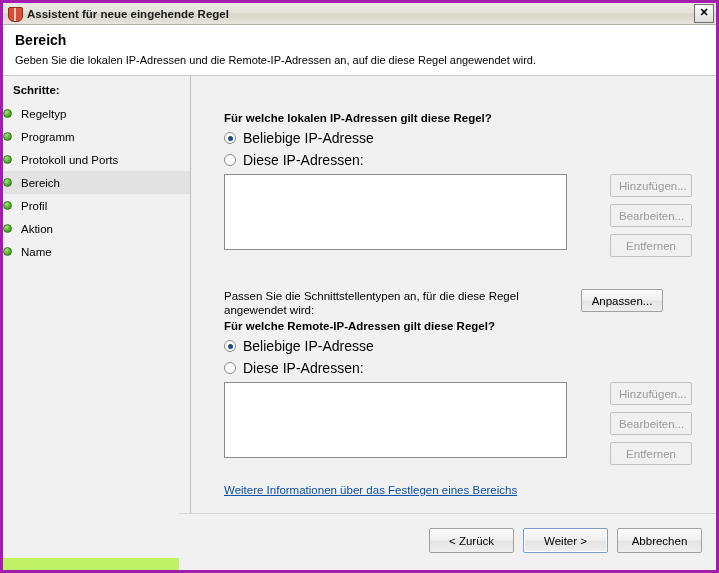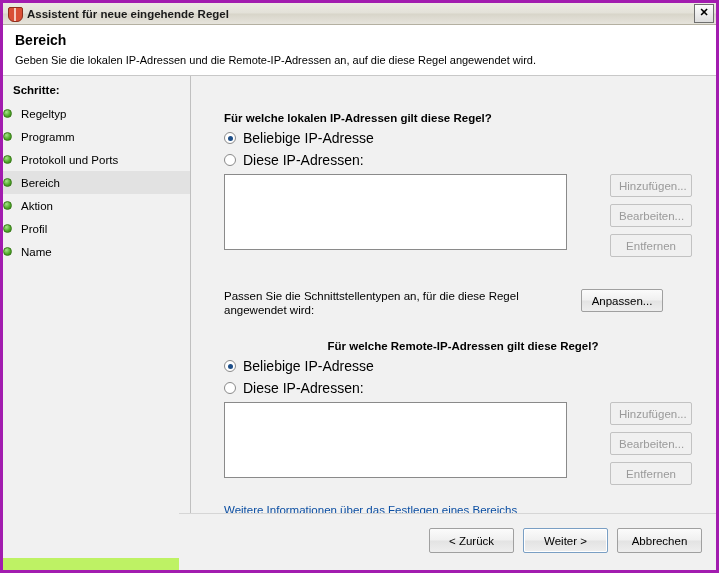--- a/index.html
+++ b/index.html
@@ -288,25 +288,25 @@
       <div class="step">
         <span class="bullet"></span>
         <span>Protokoll und Ports</span>
       </div>
       <div class="step selected">
         <span class="bullet"></span>
         <span>Bereich</span>
       </div>
       <div class="step">
         <span class="bullet"></span>
+        <span>Profil</span>
+      </div>
+      <div class="step">
+        <span class="bullet"></span>
         <span>Aktion</span>
-      </div>
-      <div class="step">
-        <span class="bullet"></span>
-        <span>Profil</span>
       </div>
       <div class="step">
         <span class="bullet"></span>
         <span>Name</span>
       </div>
     </div>
 
     <div class="pane">
       <div class="content">
 
@@ -329,21 +329,21 @@
             <button class="btn disabled">Bearbeiten...</button>
             <button class="btn disabled">Entfernen</button>
           </div>
         </div>
 
         <div class="note-row">
           <div class="note-text">Passen Sie die Schnittstellentypen an, für die diese Regel angewendet wird:</div>
           <button class="btn">Anpassen...</button>
         </div>
 
-        <div class="q" style="margin-top:23px;text-align:center;">Für welche Remote-IP-Adressen gilt diese Regel?</div>
+        <div class="q" style="margin-top:3px;">Für welche Remote-IP-Adressen gilt diese Regel?</div>
 
         <div class="radio-row">
           <span class="radio checked"></span>
           <span>Beliebige IP-Adresse</span>
         </div>
 
         <div class="radio-row">
           <span class="radio"></span>
           <span>Diese IP-Adressen:</span>
         </div>

